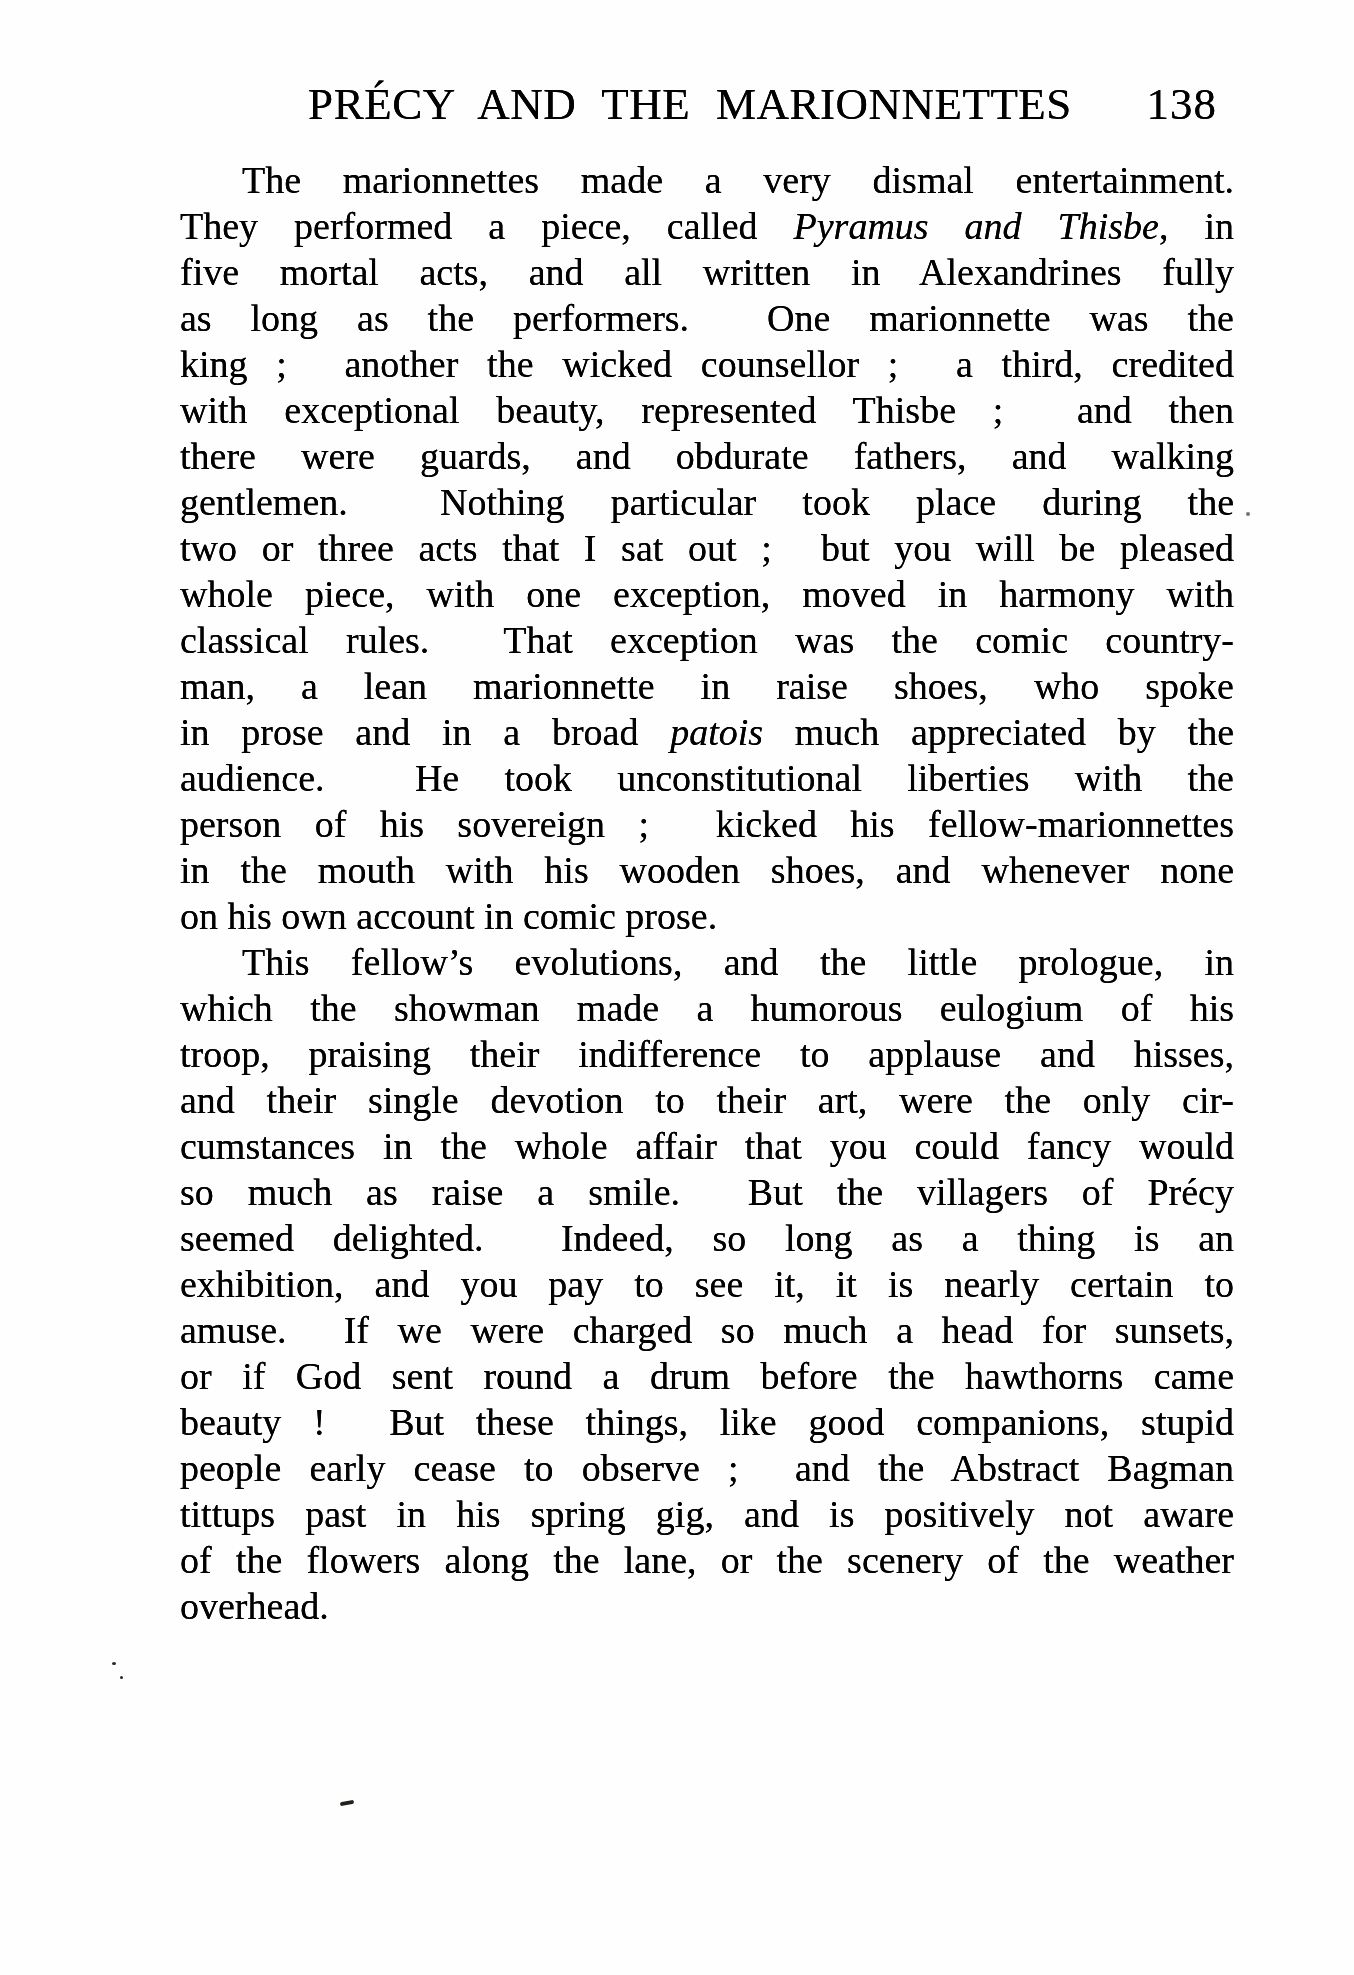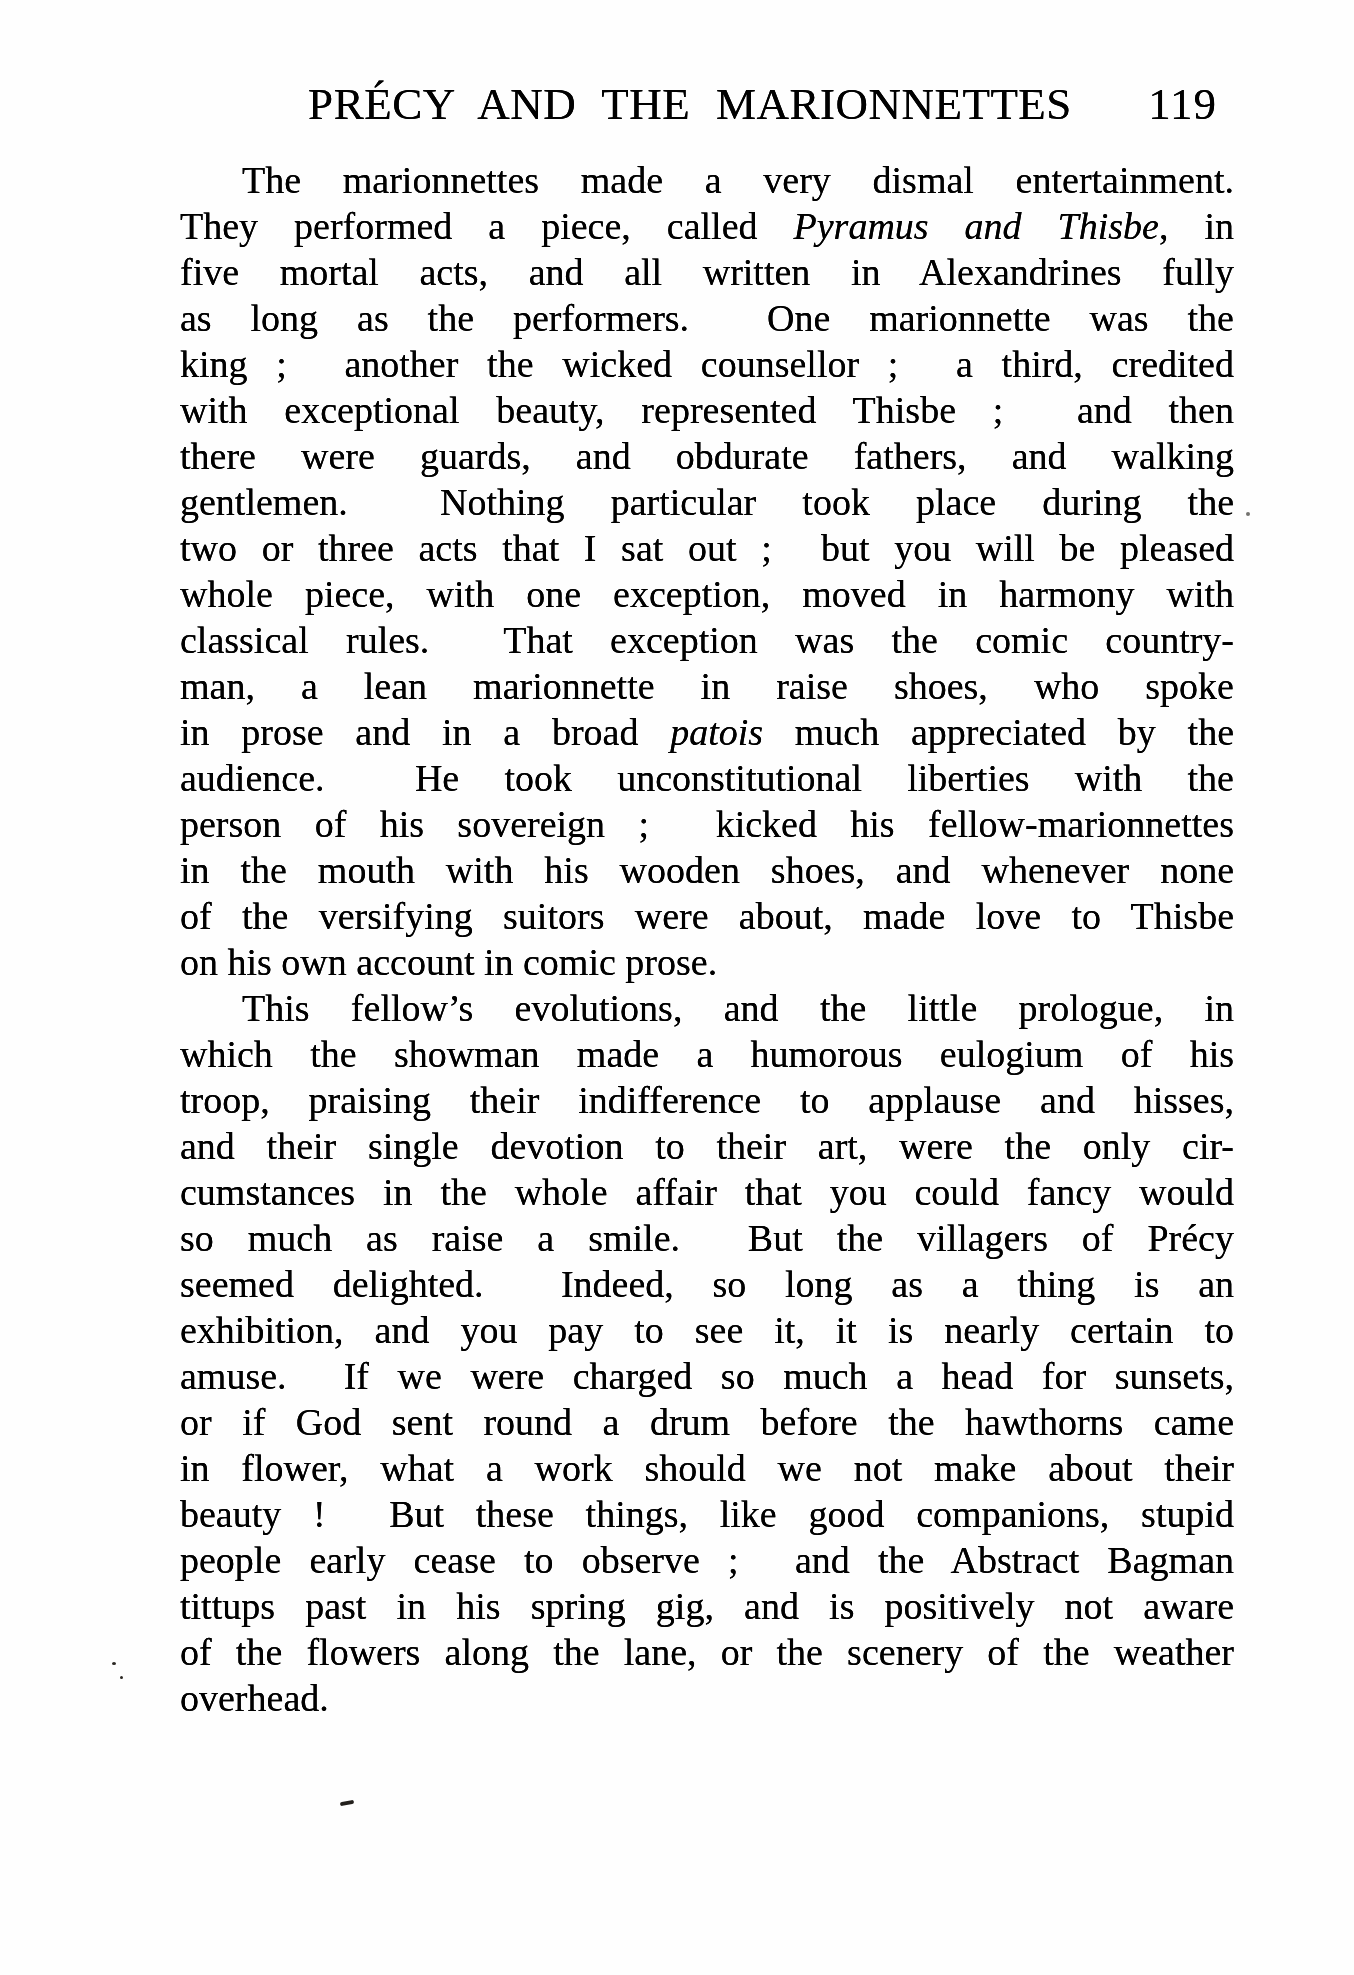--- a/index.html
+++ b/index.html
@@ -64,56 +64,54 @@
     transform: rotate(-10deg);
   }
 </style>
 </head>
 <body>
 
 <div class="page">
 
   <div class="running-header">
     <span class="title">PRÉCY AND THE MARIONNETTES</span>
-    <span class="folio">119</span>
+    <span class="folio">138</span>
   </div>
 
   <div class="page-body">
     <div class="paragraph">
         <div class="line para-first"><span>The marionnettes made a very dismal entertainment.</span></div>
         <div class="line"><span>They performed a piece, called </span><i>Pyramus and Thisbe</i><span>, in</span></div>
         <div class="line"><span>five mortal acts, and all written in Alexandrines fully</span></div>
         <div class="line"><span>as long as the performers.&nbsp; One marionnette was the</span></div>
         <div class="line"><span>king ;&nbsp; another the wicked counsellor ;&nbsp; a third, credited</span></div>
         <div class="line"><span>with exceptional beauty, represented Thisbe ;&nbsp; and then</span></div>
         <div class="line"><span>there were guards, and obdurate fathers, and walking</span></div>
         <div class="line"><span>gentlemen.&nbsp; Nothing particular took place during the</span></div>
         <div class="line"><span>two or three acts that I sat out ;&nbsp; but you will be pleased</span></div>
         <div class="line"><span>whole piece, with one exception, moved in harmony with</span></div>
         <div class="line"><span>classical rules.&nbsp; That exception was the comic country-</span></div>
         <div class="line"><span>man, a lean marionnette in raise shoes, who spoke</span></div>
         <div class="line"><span>in prose and in a broad </span><i>patois</i><span> much appreciated by the</span></div>
         <div class="line"><span>audience.&nbsp; He took unconstitutional liberties with the</span></div>
         <div class="line"><span>person of his sovereign ;&nbsp; kicked his fellow-marionnettes</span></div>
         <div class="line"><span>in the mouth with his wooden shoes, and whenever none</span></div>
-        <div class="line"><span>of the versifying suitors were about, made love to Thisbe</span></div>
         <div class="line para-last"><span>on his own account in comic prose.</span></div>
       </div>
     <div class="paragraph">
         <div class="line para-first"><span>This fellow’s evolutions, and the little prologue, in</span></div>
         <div class="line"><span>which the showman made a humorous eulogium of his</span></div>
         <div class="line"><span>troop, praising their indifference to applause and hisses,</span></div>
         <div class="line"><span>and their single devotion to their art, were the only cir-</span></div>
         <div class="line"><span>cumstances in the whole affair that you could fancy would</span></div>
         <div class="line"><span>so much as raise a smile.&nbsp; But the villagers of Précy</span></div>
         <div class="line"><span>seemed delighted.&nbsp; Indeed, so long as a thing is an</span></div>
         <div class="line"><span>exhibition, and you pay to see it, it is nearly certain to</span></div>
         <div class="line"><span>amuse.&nbsp; If we were charged so much a head for sunsets,</span></div>
         <div class="line"><span>or if God sent round a drum before the hawthorns came</span></div>
-        <div class="line"><span>in flower, what a work should we not make about their</span></div>
         <div class="line"><span>beauty !&nbsp; But these things, like good companions, stupid</span></div>
         <div class="line"><span>people early cease to observe ;&nbsp; and the Abstract Bagman</span></div>
         <div class="line"><span>tittups past in his spring gig, and is positively not aware</span></div>
         <div class="line"><span>of the flowers along the lane, or the scenery of the weather</span></div>
         <div class="line para-last"><span>overhead.</span></div>
       </div>
   </div>
 
   <div class="speck" style="left:112px; top:1662px; width:4px; height:3px;"></div>
   <div class="speck" style="left:120px; top:1676px; width:3px; height:3px;"></div>

